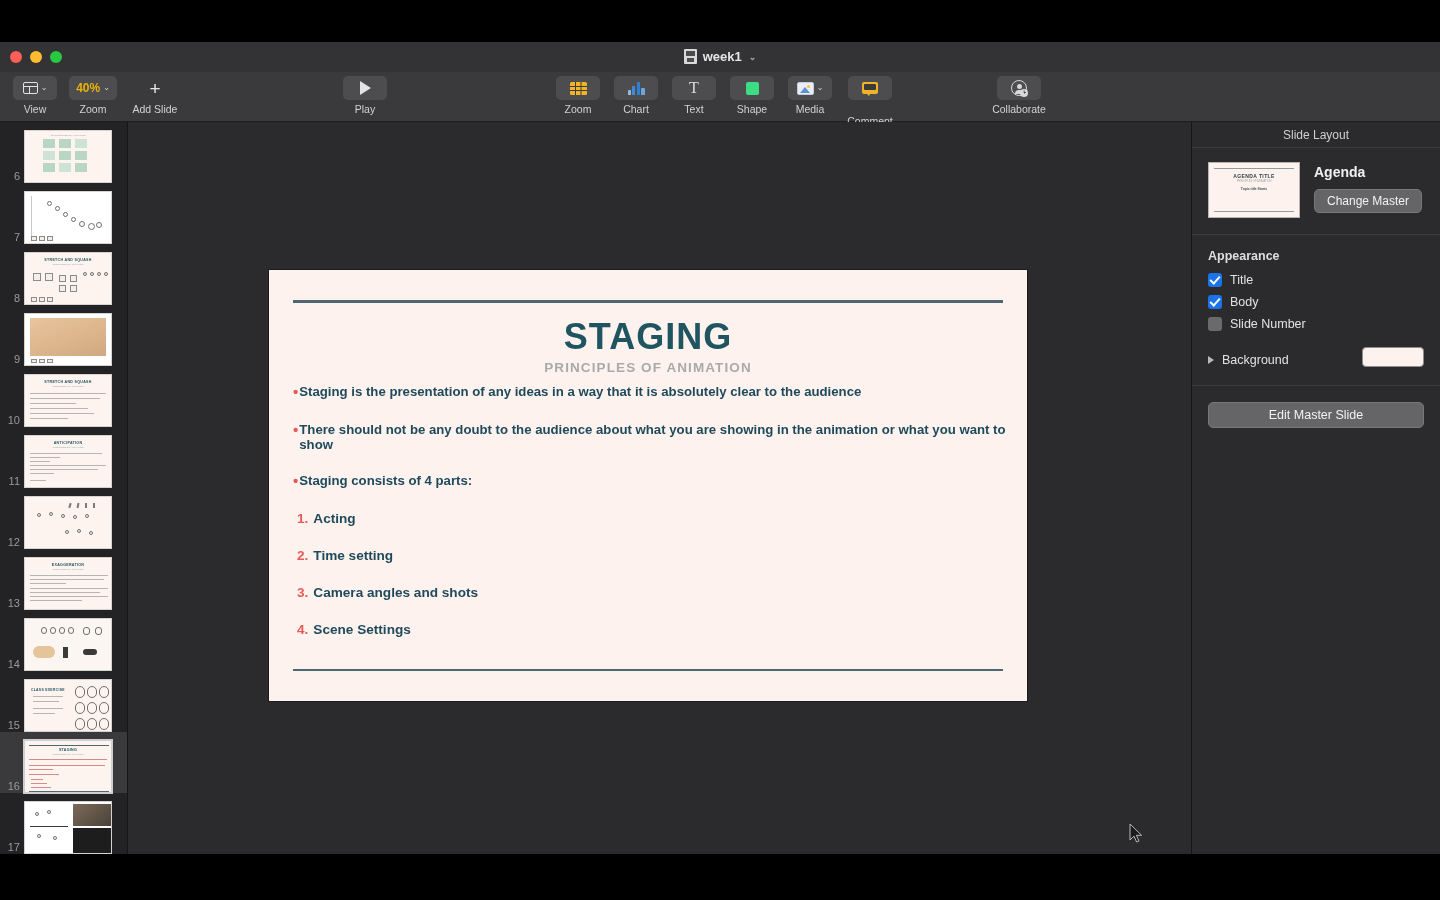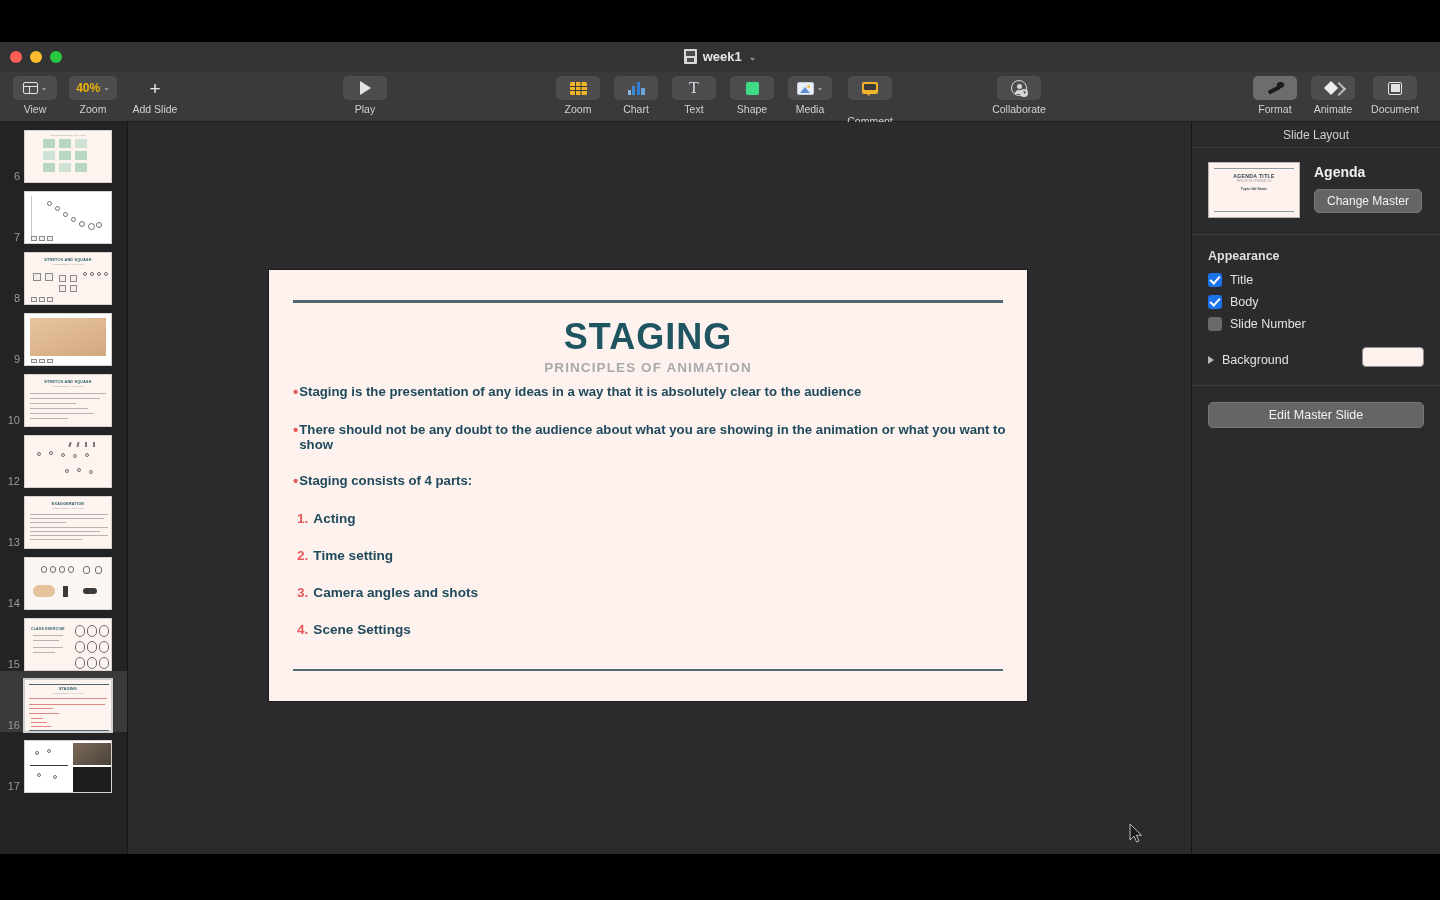--- a/index.html
+++ b/index.html
@@ -415,40 +415,20 @@
         <div class="tb-item" style="width:68px;">
           <div class="tb-btn">
             <span class="ic-collab">
                 <span class="collab-plus">+</span>
               </span>
           </div>
           <span class="tb-label">Collaborate</span>
         </div>
       </div>
 
-      <div class="tb-group" style="right:14px;">
-        <div class="tb-item">
-          <div class="tb-btn active">
-              <span class="ic-format"></span>
-            </div>
-          <span class="tb-label">Format</span>
-        </div>
-        <div class="tb-item">
-          <div class="tb-btn">
-              <span class="ic-animate"></span>
-            </div>
-          <span class="tb-label">Animate</span>
-        </div>
-        <div class="tb-item" style="width:62px;">
-          <div class="tb-btn">
-              <span class="ic-document"></span>
-            </div>
-          <span class="tb-label">Document</span>
-        </div>
-      </div>
 
     </div>
 
     <div class="body-area">
 
       <div class="navigator">
 
         <div class="thumb-row">
           <span class="thumb-num">6</span>
           <div class="thumb">
@@ -520,20 +500,34 @@
             <div class="t-sub">PRINCIPLES OF ANIMATION</div>
             <div class="t-line" style="left:5px;top:18px;width:76px;"></div>
             <div class="t-line" style="left:5px;top:23px;width:70px;"></div>
             <div class="t-line" style="left:5px;top:28px;width:46px;"></div>
             <div class="t-line" style="left:5px;top:33px;width:58px;"></div>
             <div class="t-line" style="left:5px;top:38px;width:64px;"></div>
             <div class="t-line" style="left:5px;top:43px;width:38px;"></div>
           </div>
         </div>
 
+        <div class="thumb-row">
+          <span class="thumb-num">11</span>
+          <div class="thumb">
+            <div class="t-title">ANTICIPATION</div>
+            <div class="t-sub">PRINCIPLES OF ANIMATION</div>
+            <div class="t-line" style="left:5px;top:17px;width:72px;"></div>
+            <div class="t-line" style="left:5px;top:21px;width:30px;"></div>
+            <div class="t-line" style="left:5px;top:25px;width:20px;"></div>
+            <div class="t-line" style="left:5px;top:29px;width:76px;"></div>
+            <div class="t-line" style="left:5px;top:33px;width:68px;"></div>
+            <div class="t-line" style="left:5px;top:37px;width:24px;"></div>
+            <div class="t-line" style="left:5px;top:44px;width:16px;"></div>
+          </div>
+        </div>
 
         <div class="thumb-row">
           <span class="thumb-num">12</span>
           <div class="thumb">
             <div class="t-line" style="left:44px;top:6px;width:2px;height:5px;background:#7a7a7a;transform:rotate(18deg);"></div>
             <div class="t-line" style="left:52px;top:6px;width:2px;height:5px;background:#7a7a7a;transform:rotate(12deg);"></div>
             <div class="t-line" style="left:60px;top:6px;width:2px;height:5px;background:#7a7a7a;"></div>
             <div class="t-line" style="left:68px;top:6px;width:2px;height:5px;background:#7a7a7a;"></div>
             <div class="t-fig" style="left:12px;top:16px;width:4px;height:4px;"></div>
             <div class="t-fig" style="left:24px;top:15px;width:4px;height:4px;"></div>

